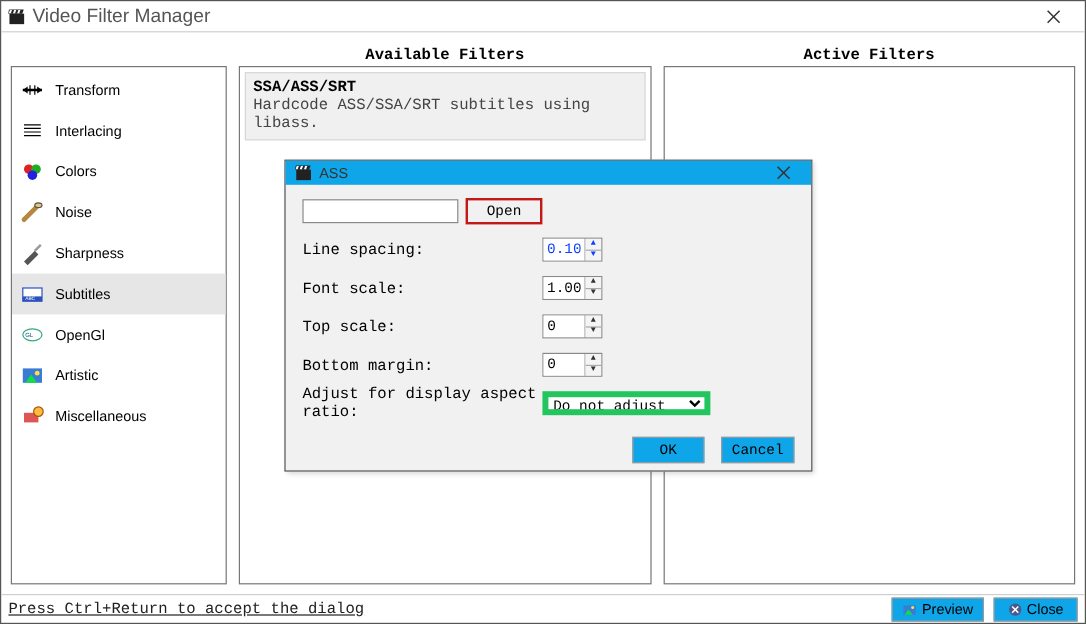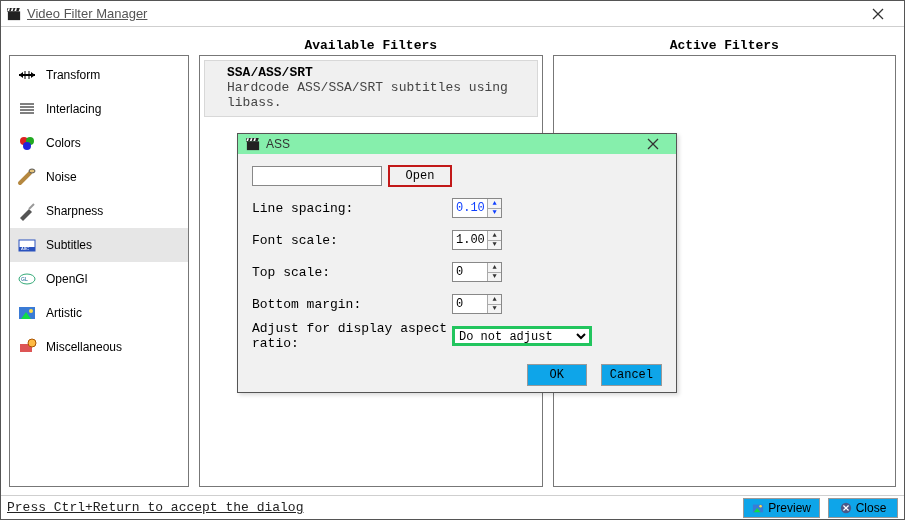--- a/index.html
+++ b/index.html
@@ -20,22 +20,21 @@
     position: relative;
     display: flex; flex-direction: column;
     background: #fff;
   }
   .titlebar {
     height: 26px;
     display: flex; align-items: center;
     padding: 0 6px;
     border-bottom: 1px solid #cfcfcf;
     color: #555;
-    font-size: 13px;
-    text-decoration: underline;
+    font-size: 16px;
   }
   .titlebar .clap {
     width: 14px; height: 14px; margin-right: 6px;
     display: inline-block;
   }
   .titlebar .spacer { flex: 1; }
   .titlebar .close-x {
     width: 40px; height: 100%;
     display: flex; align-items: center; justify-content: center;
     font-size: 14px; color: #333;
@@ -88,21 +87,21 @@
   .listbox {
     flex: 1;
     border: 1px solid #777;
     background: #fff;
     padding: 4px;
     overflow: hidden;
   }
   .filter-row {
     background: #f0f0f0;
     border: 1px solid #d8d8d8;
-    padding: 4px 6px 6px 22px;
+    padding: 4px 6px 6px 6px;
   }
   .filter-row .f-name {
     font-weight: bold;
   }
   .filter-row .f-desc {
     color: #444;
   }
   
   .status {
     height: 24px;
@@ -128,21 +127,21 @@
     position: absolute;
     left: 236px; top: 132px;
     width: 440px; height: 260px;
     background: #f1f1f1;
     border: 1px solid #555;
     box-shadow: 2px 2px 4px rgba(0,0,0,0.15);
     display: flex; flex-direction: column;
   }
   .dialog .dlg-titlebar {
     height: 28px;
-    background: #86efac;
+    background: #0ea5e9;
     display: flex; align-items: center;
     padding: 0 8px;
     font-size: 12px; color: #333;
     gap: 6px;
   }
   .dialog .dlg-titlebar .spacer { flex: 1; }
   .dialog .dlg-close {
     width: 30px; height: 100%;
     display: flex; align-items: center; justify-content: center;
     font-size: 14px;
@@ -182,21 +181,21 @@
   .spin .arrows div {
     flex: 1; display: flex; align-items: center; justify-content: center;
     font-size: 7px; line-height: 1; color: #333;
     background: #f4f4f4;
   }
   .spin .arrows div + div { border-top: 1px solid #aaa; }
   .spin.blue input { color: #1040ff; }
   .spin.blue .arrows div { color: #1040ff; }
   select.combo {
     height: 20px;
-    border: 3px solid #22c55e;
+    border: 5px solid #22c55e;
     background: #fff;
     font-family: "Courier New", monospace; font-size: 12px;
     width: 140px;
   }
   .open-btn {
     margin-left: 6px;
     border: 2px solid #c21818;
     height: 22px; width: 64px;
     display: inline-flex; align-items: center; justify-content: center;
     background: #f1f1f1;

